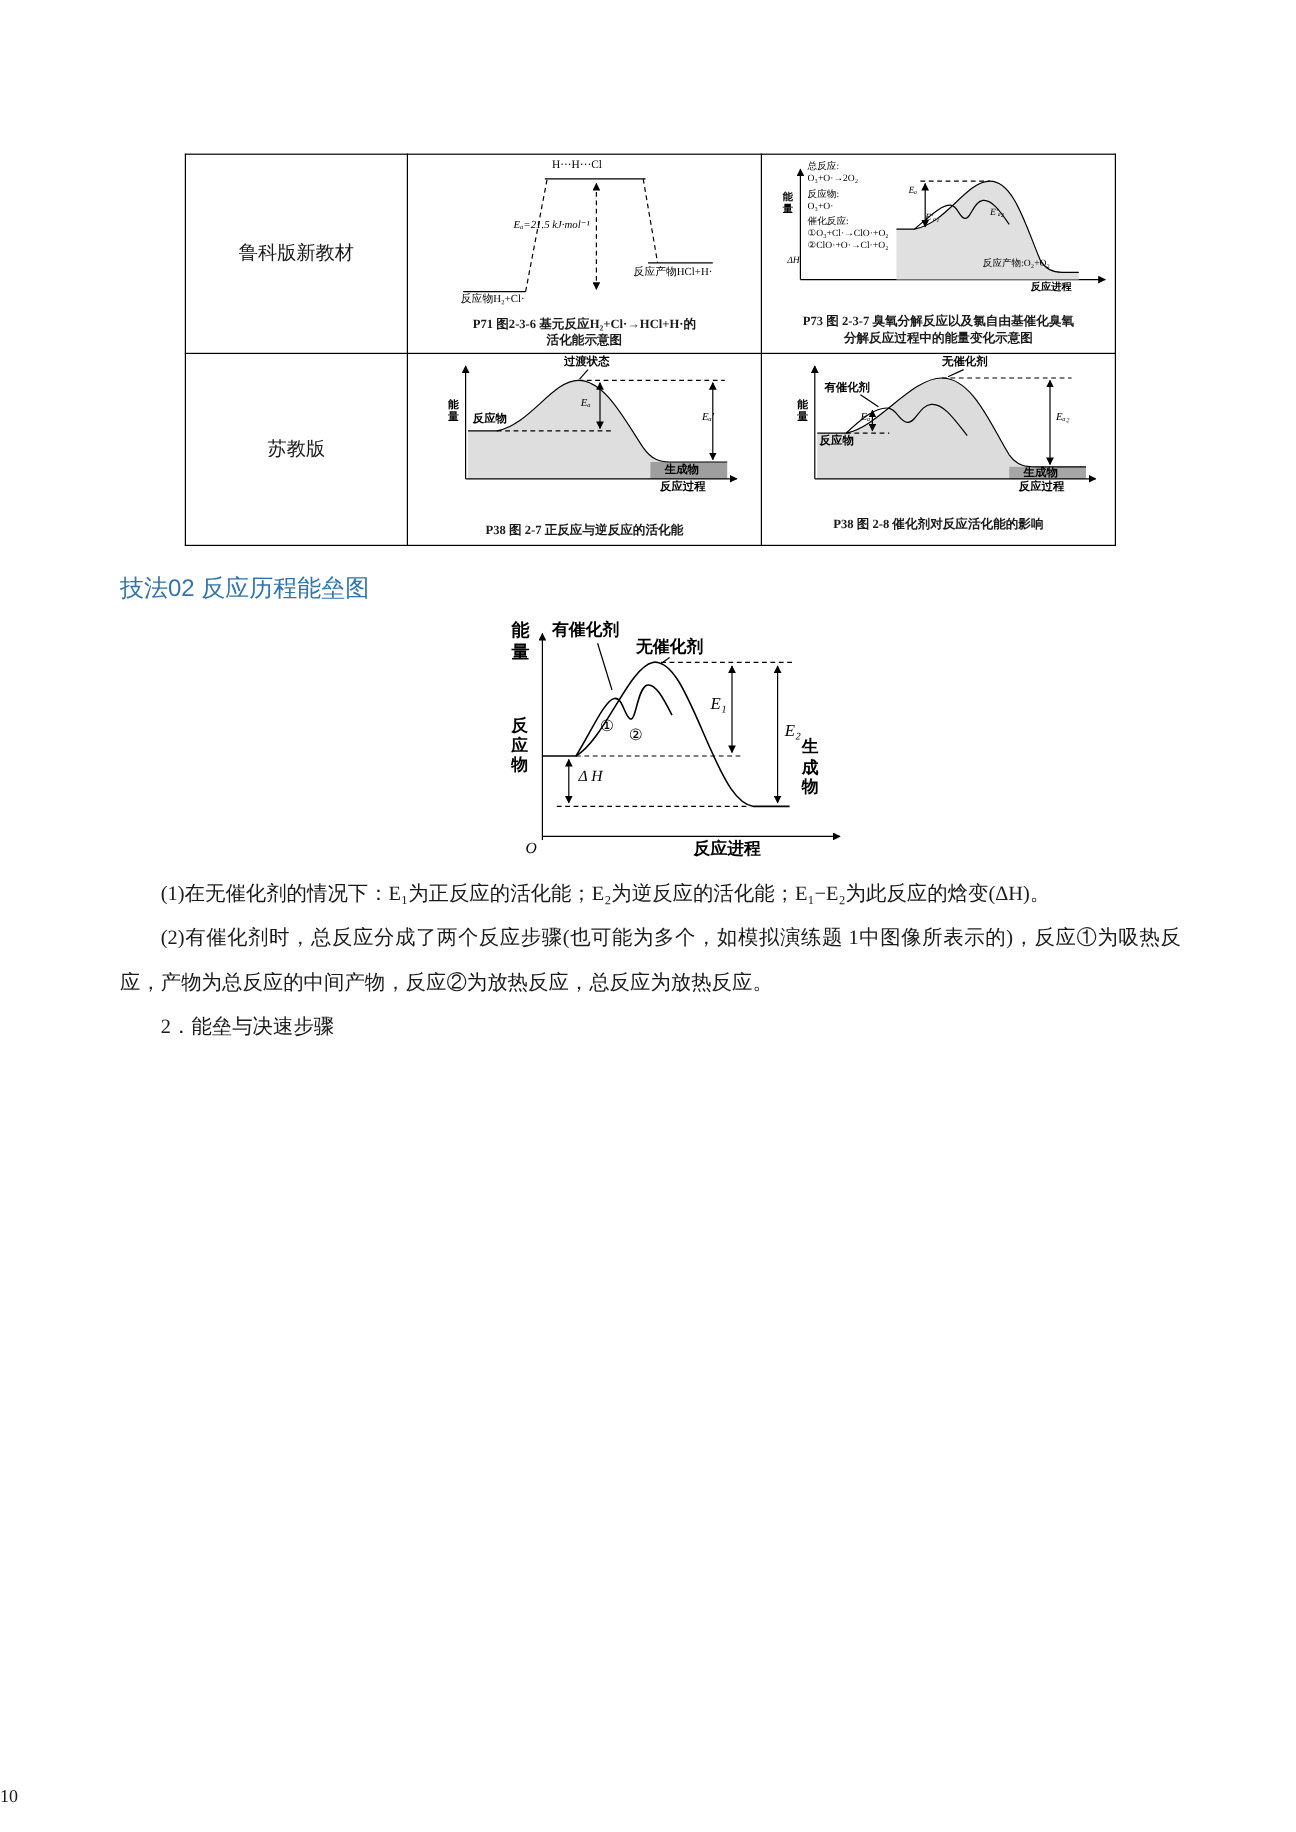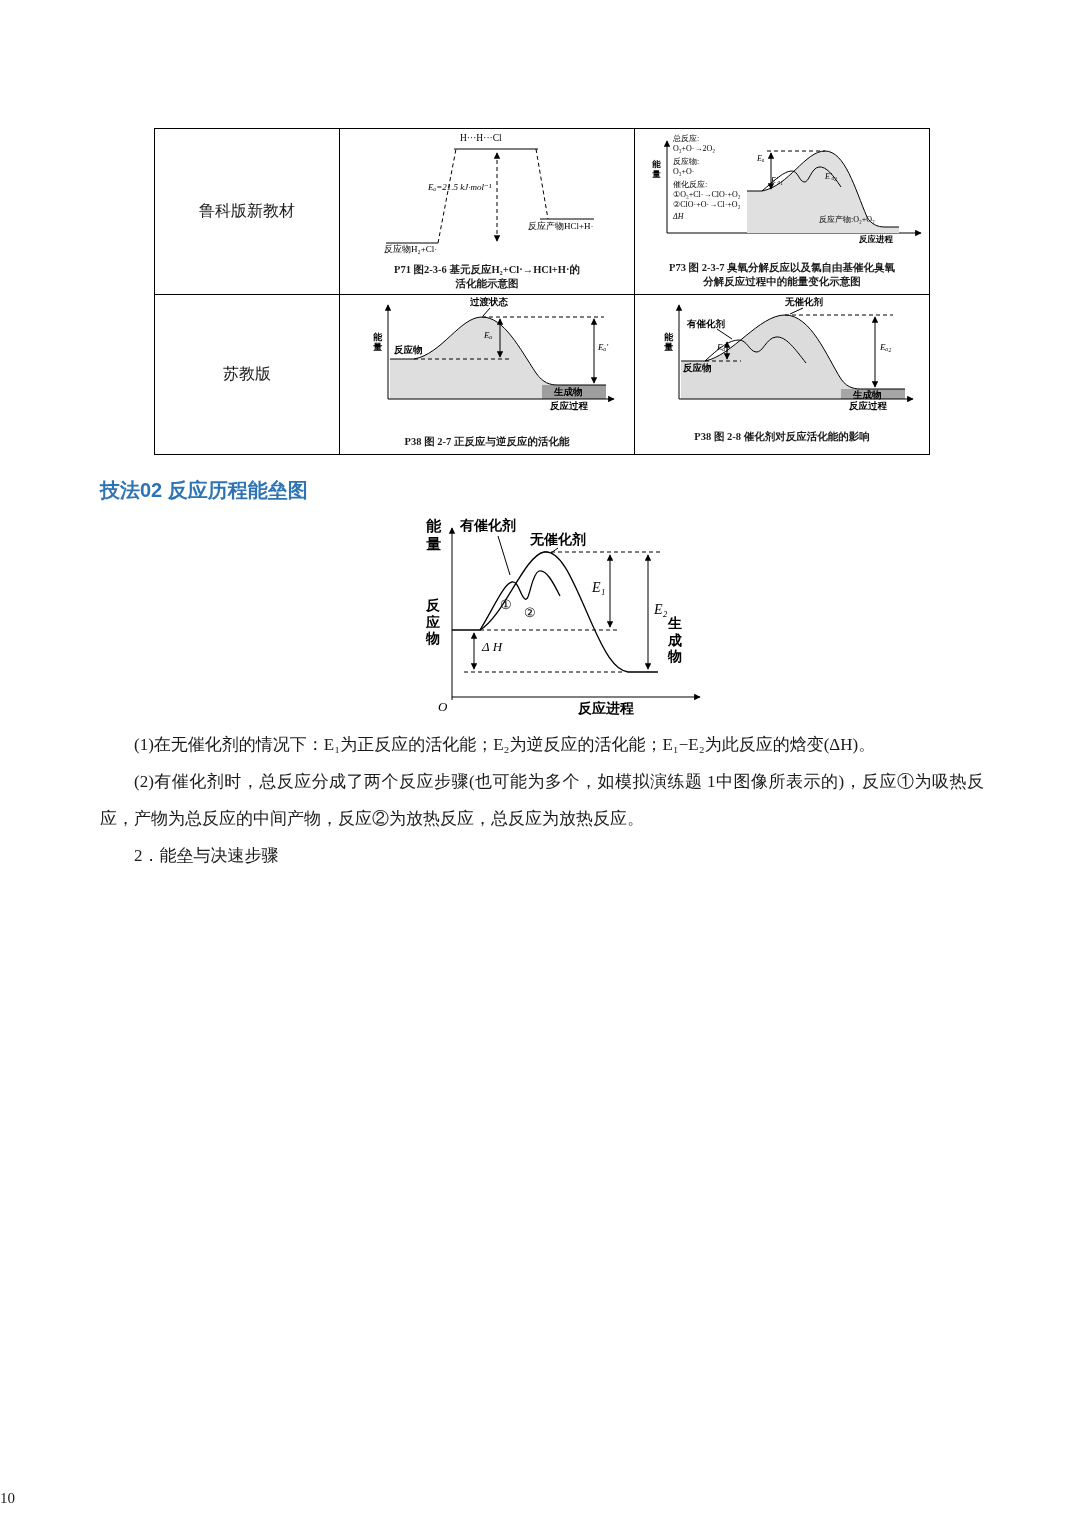--- a/index.html
+++ b/index.html
@@ -25,21 +25,21 @@
   .vtext { white-space:normal; width:1.15em; word-break:break-all; line-height:1.18; text-align:right; }
   .cap { position:absolute; left:0; right:0; text-align:center; font-weight:bold; font-size:10.5px; }
   .it { font-style:italic; }
   svg line, svg path.curve { stroke:#000; fill:none; stroke-width:1; }
   svg path.curve2 { stroke:#000; fill:none; stroke-width:1.3; }
   .dash { stroke-dasharray:4 3; }
 
   
   .section-heading {
     font-family:"Liberation Sans","DejaVu Sans",sans-serif;
-    color:#2e74b5; font-size:20px; font-weight:bold;
+    color:#2e74b5; font-size:20px; font-weight:normal;
     margin:22px 0 8px 0;
   }
   .para { font-size:17px; line-height:2.18; text-align:justify; }
   .indent { text-indent:2em; }
   .mainfig-wrap { display:flex; justify-content:center; margin:8px 0 4px 0; }
   .page-number { position:absolute; left:0; right:0; bottom:20px; text-align:left; font-size:15px; }
 </style>
 </head>
 <body>
 
@@ -90,21 +90,21 @@
           </svg>
           <span class="lbl vtext" style="left:14px;top:28px;font-size:8.5px;font-weight:bold">能量</span>
           <span class="lbl" style="left:36px;top:4px;font-size:8px">总反应:</span>
           <span class="lbl it" style="left:120px;top:24px;font-size:8px">Eₐ</span>
           <span class="lbl" style="left:36px;top:14px;font-size:8px">O₃+O·→2O₂</span>
           <span class="lbl" style="left:36px;top:27px;font-size:8px">反应物:</span>
           <span class="lbl" style="left:36px;top:37px;font-size:8px">O₃+O·</span>
           <span class="lbl" style="left:36px;top:50px;font-size:8px">催化反应:</span>
           <span class="lbl" style="left:36px;top:60px;font-size:8px">①O₃+Cl·→ClO·+O₂</span>
           <span class="lbl" style="left:36px;top:70px;font-size:8px">②ClO·+O·→Cl·+O₂</span>
-          <span class="lbl it" style="left:36px;top:82px;font-size:8px">ΔH</span>
+          <span class="lbl it" style="left:19px;top:82px;font-size:8px">ΔH</span>
           <span class="lbl it" style="left:134px;top:46px;font-size:8px">E′ₐ₁</span>
           <span class="lbl it" style="left:188px;top:42px;font-size:8px">E′ₐ₂</span>
           <span class="lbl" style="left:182px;top:85px;font-size:8px">反应产物:O₂+O₂</span>
           <span class="lbl" style="left:222px;top:104px;font-size:8.5px;font-weight:bold">反应进程</span>
           <div class="cap" style="top:130px">P73 图 2-3-7 臭氧分解反应以及氯自由基催化臭氧</div>
           <div class="cap" style="top:144px">分解反应过程中的能量变化示意图</div>
         </div>
       </td>
     </tr>
     <tr class="row2">
@@ -121,21 +121,21 @@
             <line x1="46" y1="102" x2="272" y2="102" marker-end="url(#arr)"></line>
             <line class="dash" x1="140" y1="20" x2="262" y2="20"></line>
             <line class="dash" x1="72" y1="62" x2="168" y2="62"></line>
             <line x1="158" y1="22" x2="158" y2="60" marker-start="url(#arr)" marker-end="url(#arr)"></line>
             <line x1="252" y1="22" x2="252" y2="86" marker-start="url(#arr)" marker-end="url(#arr)"></line>
             <line x1="148" y1="11" x2="141" y2="19"></line>
           </svg>
           <span class="lbl vtext" style="left:30px;top:35px;font-size:9px;font-weight:bold">能量</span>
           <span class="lbl" style="left:128px;top:0px;font-size:9.5px;font-weight:bold">过渡状态</span>
           <span class="lbl it" style="left:142px;top:34px;font-size:9px">Eₐ</span>
-          <span class="lbl it" style="left:256px;top:46px;font-size:9px">Eₐ′</span>
+          <span class="lbl it" style="left:243px;top:46px;font-size:9px">Eₐ′</span>
           <span class="lbl" style="left:52px;top:48px;font-size:9.5px;font-weight:bold">反应物</span>
           <span class="lbl" style="left:212px;top:90px;font-size:9.5px;font-weight:bold">生成物</span>
           <span class="lbl" style="left:208px;top:104px;font-size:9.5px;font-weight:bold">反应过程</span>
           <div class="cap" style="top:138px">P38 图 2-7 正反应与逆反应的活化能</div>
         </div>
       </td>
       <td class="fig-cell">
         <div class="fig" style="width:290px;height:156px">
           <svg width="290" height="116" viewBox="0 0 290 116">
             <path d="M44,64 L68,64 C95,59 122,18 148,18 C174,18 190,60 204,82 C211,92 219,92 226,92 L268,92 L268,102 L44,102 Z" fill="#dcdcdc" stroke="none"></path>

